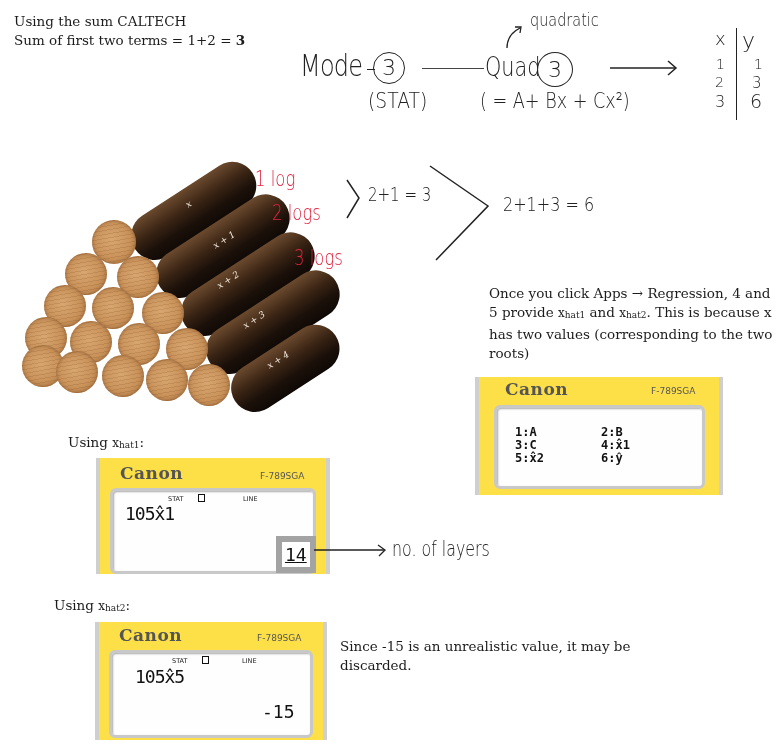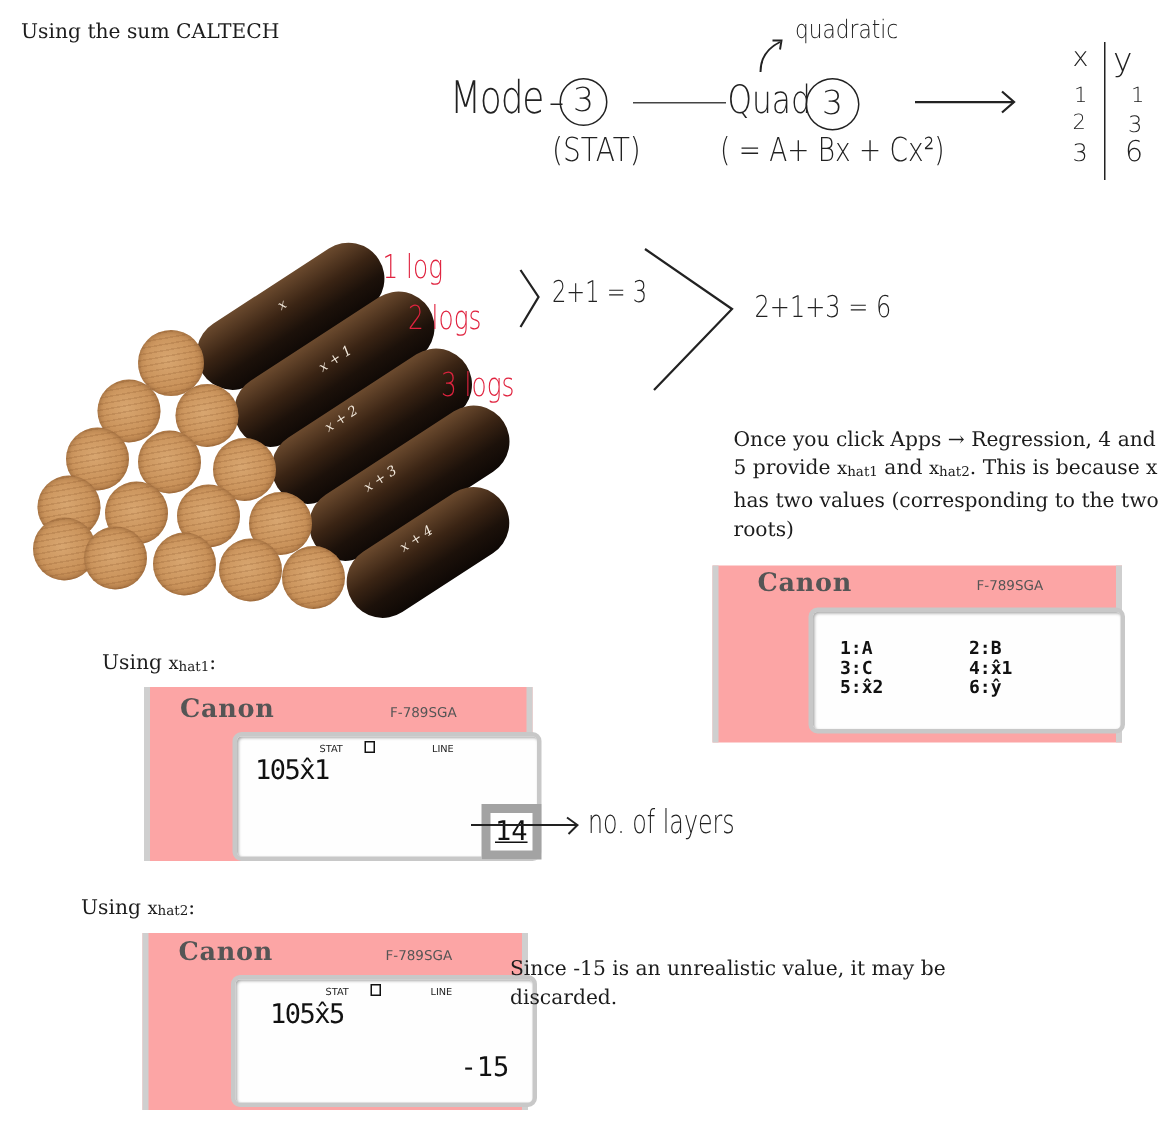--- a/index.html
+++ b/index.html
@@ -17,37 +17,38 @@
      background: radial-gradient(circle at 45% 45%, #d8a670 0%, #c9925a 55%, #b37a45 100%);
      box-shadow: inset 0 0 4px rgba(90,50,20,.5); }
   .log-end::after { content:""; position:absolute; inset:0; border-radius:50%;
      background: repeating-linear-gradient(170deg, rgba(120,70,30,.18) 0 1px, transparent 1px 4px); }
   .log-body { position:absolute; height:48px; border-radius:24px;
      background: linear-gradient(180deg, #6b4a2e 0%, #3a2414 40%, #1c110a 70%, #0e0805 100%);
      transform-origin:left center; }
   .log-label { position:absolute; color:#f3e9dc; font-style:italic; font-size:9px; font-family:"DejaVu Serif", serif; transform:rotate(-33deg); }
 
   
-  .calc { position:absolute; background:#fca5a5; border-left:4px solid #cfcfcf; border-right:4px solid #cfcfcf;padding-left:25px; }
+  .calc { position:absolute; background:#fde047; border-left:4px solid #cfcfcf; border-right:4px solid #cfcfcf; }
   .calc .brand { position:absolute; font-family:"DejaVu Serif", serif; font-weight:bold; font-size:17px; color:#555; letter-spacing:0.5px; }
   .calc .model { position:absolute; font-family:"DejaVu Sans", sans-serif; font-size:9px; color:#555; }
   .calc .lcd { position:absolute; background:#fefefe; border:3px solid #c8c8c8; border-radius:6px;
-               box-shadow: inset 1px 1px 2px #aaa; margin-left: 45px; }
+               box-shadow: inset 1px 1px 2px #aaa; }
   .lcd .ind { position:absolute; font-family:"DejaVu Sans", sans-serif; font-size:6.5px; color:#222; }
   .lcd .expr { position:absolute; font-family:"DejaVu Sans Mono", monospace; font-size:18px; color:#111; letter-spacing:-1px; }
   .lcd .result { position:absolute; font-family:"DejaVu Sans Mono", monospace; font-size:18px; color:#111; }
   .lcd .menu { position:absolute; font-family:"DejaVu Sans Mono", monospace; font-size:12px; font-weight:bold; color:#111; line-height:13px; }
   .boxed { border:6px solid #a3a3a3; padding:2px 3px; font-family:"DejaVu Serif", serif; font-size:16px; background:#fff;text-decoration:underline; }
   .ind-box { display:inline-block; width:5px; height:6px; border:1px solid #111; vertical-align:middle; }
 </style>
 </head>
 <body>
 
 <div class="abs serif" style="left:14px; top:12px;">
   <div><span>Using the sum CALTECH</span></div>
+  <div><span>Sum of first two terms = 1+2 = </span><b>3</b></div>
 </div>
 
 <div class="abs hand" style="left:300px; top:48px; font-size:30px; letter-spacing:-1px; transform:scaleX(0.8); transform-origin:left;">Mode</div>
 <div class="abs" style="left:367px; top:69px; width:8px; border-top:1.5px solid #222;"></div>
 <div class="abs hand" style="left:373px; top:52px; width:30px; height:30px; border:1.5px solid #222; border-radius:50%; text-align:center; font-size:22px; line-height:30px;"><span>3</span></div>
 <div class="abs hand" style="left:368px; top:88px; font-size:22px; transform:scaleX(0.85); transform-origin:left;">(STAT)</div>
 <div class="abs" style="left:422px; top:68px; width:62px; border-top:1.5px solid #444;"></div>
 <div class="abs hand" style="left:530px; top:10px; font-size:17px; transform:scaleX(0.85); transform-origin:left;">quadratic</div>
 <svg class="abs" style="left:504px; top:24px;" width="22" height="26" viewBox="0 0 22 26">
   <path d="M3 24 C3 14, 8 8, 16 4" stroke="#222" stroke-width="1.3" fill="none"></path>

